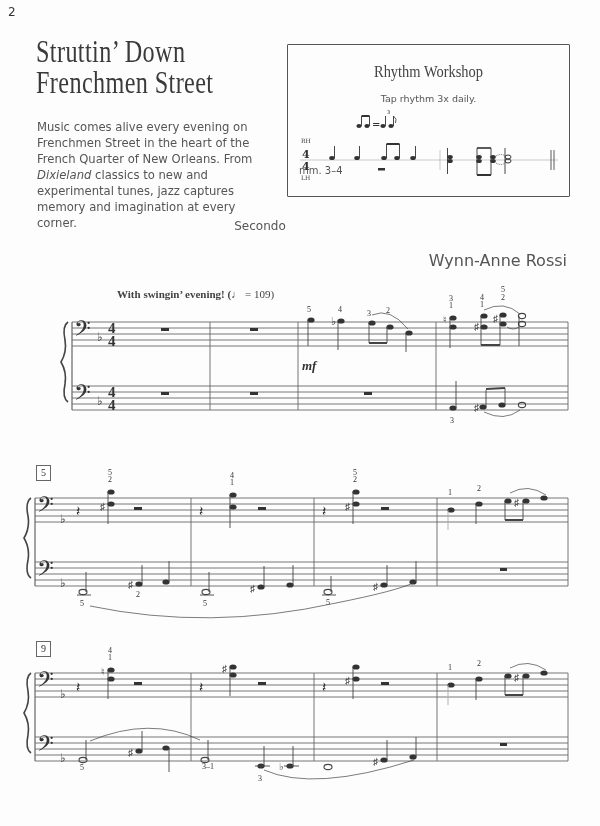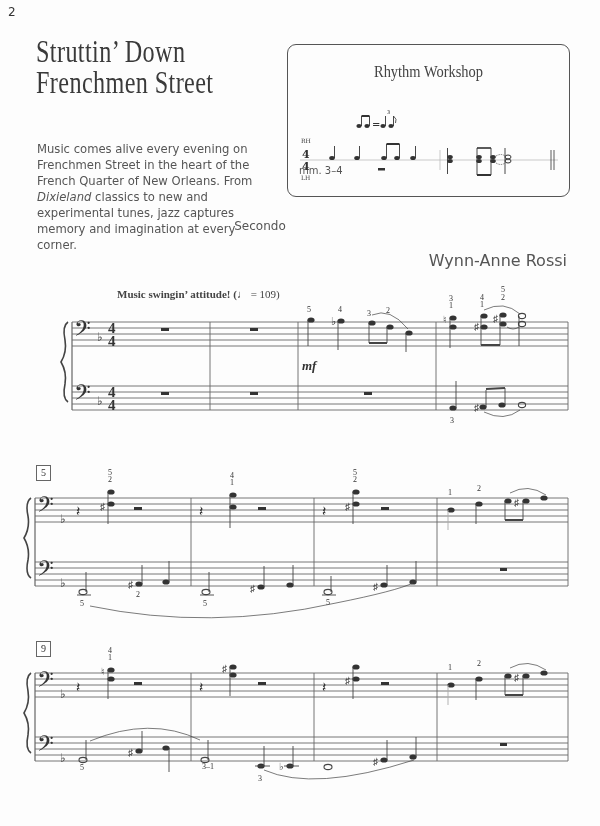--- a/index.html
+++ b/index.html
@@ -2,23 +2,23 @@
 <html><head>
 <meta charset="utf-8">
 <style>
   html, body { margin:0; padding:0; }
   body { width:600px; height:826px; background:#fdfdfd; position:relative; overflow:hidden;
          font-family:"DejaVu Sans", sans-serif; color:#444; }
   .abs { position:absolute; }
   #page-num { left:8px; top:5px; font-size:12px; color:#333; }
   #title { left:36px; top:36px; font-family:"Liberation Serif", serif; font-size:31px; line-height:31px;
            color:#3a3a3a; transform:scaleX(0.78); transform-origin:left top; letter-spacing:0.5px; white-space:nowrap; }
-  #intro { left:37px; top:119px; width:240px; font-size:11.6px; line-height:16px; color:#555;margin-top:22px; }
+  #intro { left:37px; top:119px; width:240px; font-size:11.6px; line-height:16px; color:#555; }
   #intro em { font-style:italic; }
-  #rhythm-box { left:287px; top:44px; width:283px; height:153px; border:1.3px solid #555; border-radius:9px; box-sizing:border-box; }
+  #rhythm-box { left:287px; top:44px; width:283px; height:153px; border:1.3px solid #555; border-radius:1px; box-sizing:border-box; }
   #rw-title { left:0; width:100%; top:17px; text-align:center; font-family:"Liberation Serif", serif; font-size:17px;
               color:#444; transform:scaleX(0.85); }
   #rw-instr { left:0; width:100%; top:48px; text-align:center; font-size:9.5px; color:#555; }
   #rw-mm { left:11px; top:72px; font-size:10px; color:#555;margin-top:48px; }
   #secondo { left:0; width:520px; top:219px; text-align:center; font-size:12px; color:#555; }
   #composer { right:33px; top:251px; font-size:16px; color:#555; }
   #tempo { left:117px; top:288px; font-family:"Liberation Serif", serif; font-weight:bold; font-size:11px; color:#444; white-space:nowrap; }
   svg { position:absolute; left:0; top:0; }
   .mbox { border:1px solid #666; font-family:"Liberation Serif", serif; font-size:10px; width:13px; height:14px;
           text-align:center; line-height:14px; color:#333; background:#fff; }
@@ -30,20 +30,21 @@
 
 <div id="title" class="abs">
   <div>Struttin’ Down</div>
   <div>Frenchmen Street</div>
 </div>
 
 <div id="intro" class="abs"><span>Music comes alive every evening on Frenchmen Street in the heart of the French Quarter of New Orleans. From </span><em>Dixieland</em><span> classics to new and experimental tunes, jazz captures memory and imagination at every corner.</span></div>
 
 <div id="rhythm-box" class="abs">
   <div id="rw-title" class="abs">Rhythm Workshop</div>
+  <div id="rw-instr" class="abs">Tap rhythm 3x daily.</div>
   <div id="rw-mm" class="abs">mm. 3–4</div>
   <svg width="283" height="153" style="left:-1px;top:-1px">
     <g fill="#333" stroke="#333">
 
       <g>
         <ellipse cx="72" cy="82" rx="2.6" ry="2" stroke="none"></ellipse>
         <ellipse cx="80" cy="82" rx="2.6" ry="2" stroke="none"></ellipse>
         <line x1="74.5" y1="82" x2="74.5" y2="72" stroke-width="0.9"></line>
         <line x1="82.5" y1="82" x2="82.5" y2="72" stroke-width="0.9"></line>
         <line x1="74.5" y1="72" x2="82.5" y2="72" stroke-width="2"></line>
@@ -92,21 +93,21 @@
         <ellipse cx="221" cy="117" rx="3" ry="2" fill="none" stroke-width="1"></ellipse>
       <line x1="218" y1="104" x2="218" y2="130" stroke-width="0.9"></line>
       <line x1="264" y1="106" x2="264" y2="126" stroke-width="0.8"></line>
         <line x1="267" y1="106" x2="267" y2="126" stroke-width="0.8"></line>
     </g>
   </svg>
 </div>
 
 <div id="secondo" class="abs">Secondo</div>
 <div id="composer" class="abs">Wynn-Anne Rossi</div>
-<div id="tempo" class="abs"><span>Music swingin’ attitude! (</span><span style="font-weight:normal">♩ = 109)</span></div>
+<div id="tempo" class="abs"><span>With swingin’ evening! (</span><span style="font-weight:normal">♩ = 109)</span></div>
 
 <div class="abs mbox" style="left:36px;top:465px">5</div>
 <div class="abs mbox" style="left:36px;top:641px">9</div>
 
 <svg width="600" height="826" style="pointer-events:none">
   <defs>
     <g id="staff5">
       <line x1="0" y1="0" x2="1" y2="0"></line>
     </g>
   </defs>

